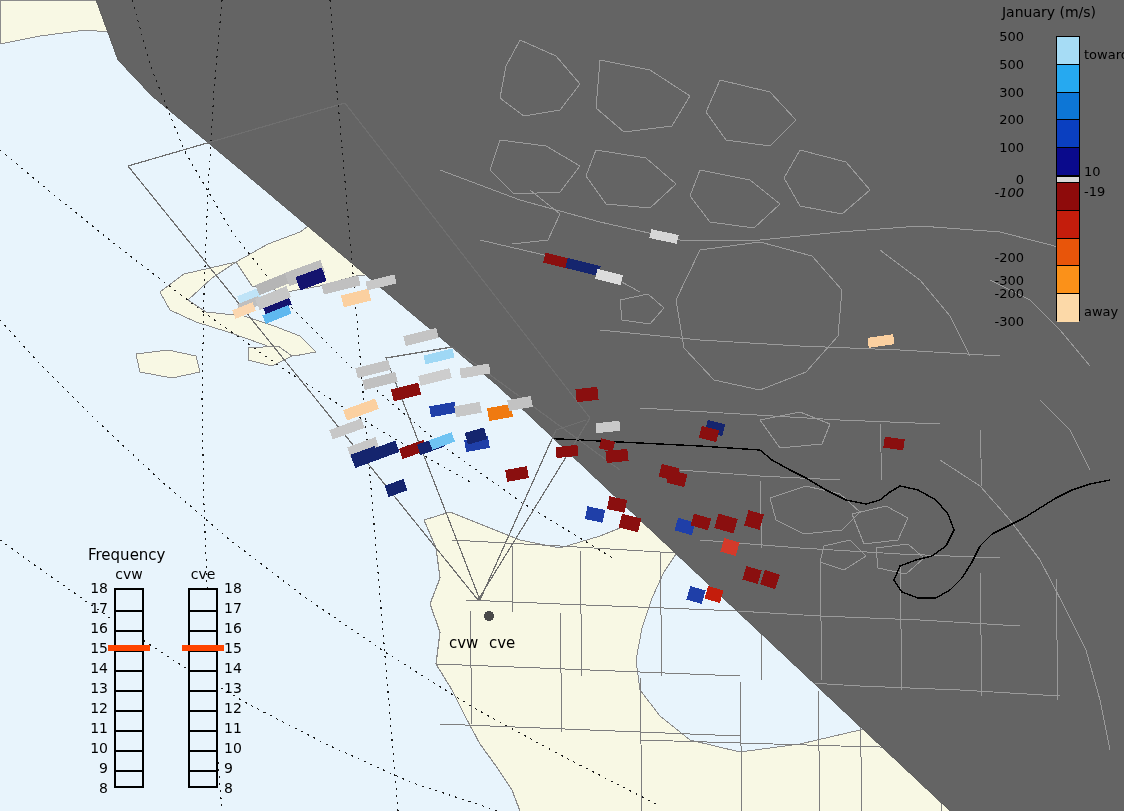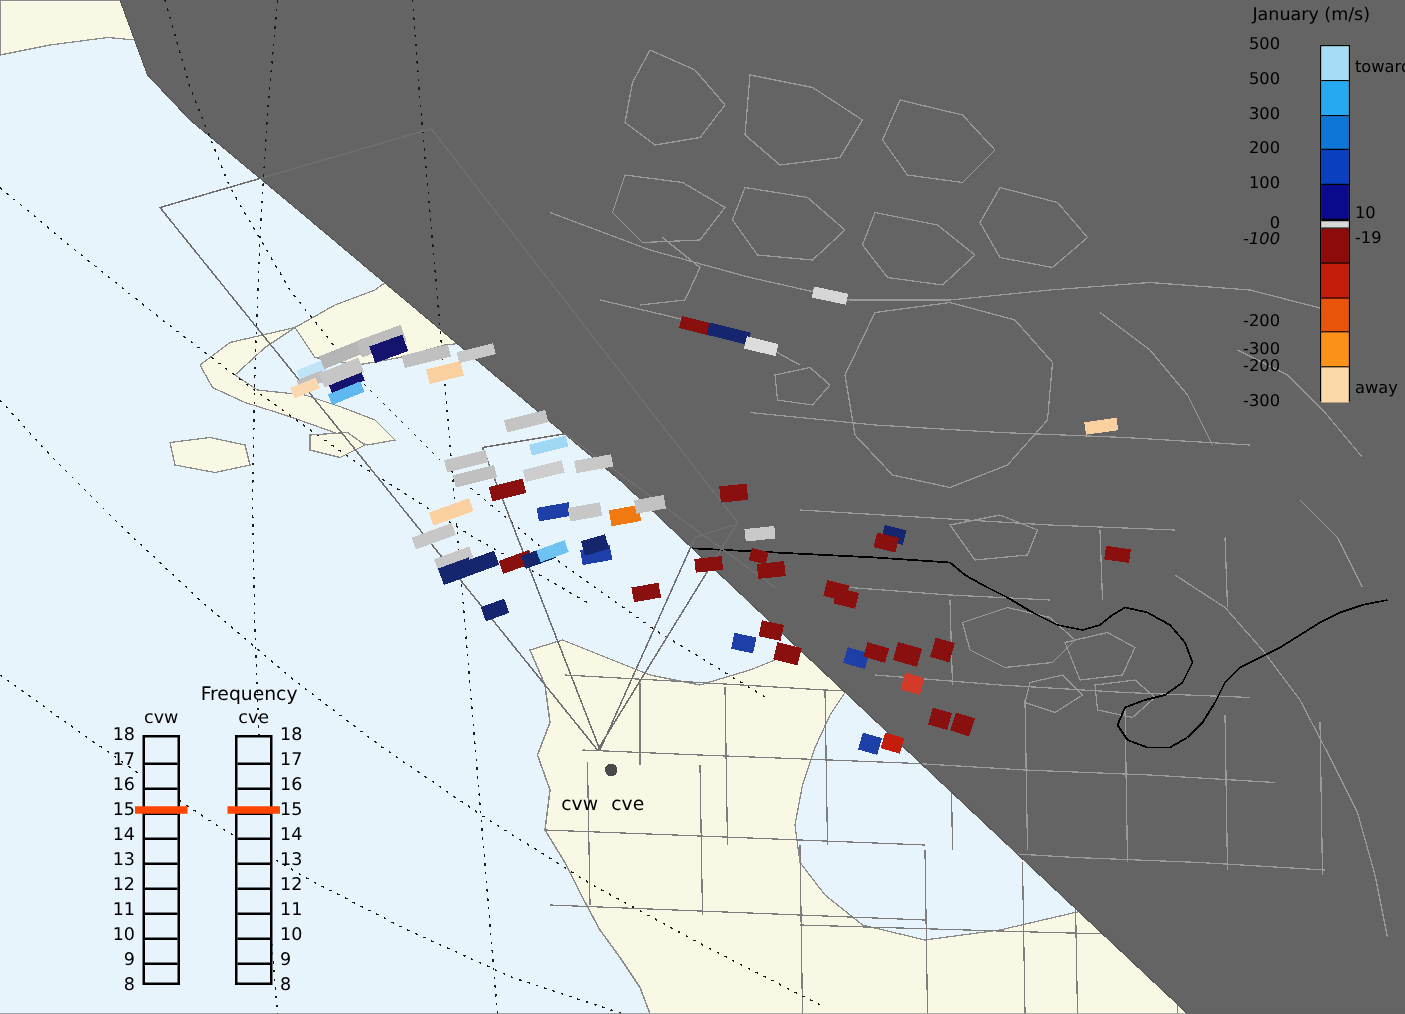--- a/index.html
+++ b/index.html
@@ -17,21 +17,21 @@
      font-size:14px;font-family:"DejaVu Sans",sans-serif;white-space:nowrap;}
   #cb-box{position:absolute;left:76px;top:36px;width:24px;height:285px;border:1px solid #000;box-sizing:border-box;}
   .cb-seg{position:absolute;left:0;width:100%;border-bottom:1px solid #000;box-sizing:border-box;}
   .cb-seg.last{border-bottom:none;}
   .cb-tick{position:absolute;right:100px;width:60px;text-align:right;color:#000;font-size:13px;
     transform:translateY(-50%);white-space:nowrap;}
   .cb-side{position:absolute;left:104px;color:#000;font-size:13px;transform:translateY(-50%);white-space:nowrap;}
 
   
   #freq-wrap{position:absolute;left:88px;top:546px;width:150px;height:240px;}
-  .freq-title{position:absolute;left:0;top:0;width:150px;text-align:right;color:#000;font-size:15px;}
+  .freq-title{position:absolute;left:0;top:0;width:150px;text-align:left;color:#000;font-size:15px;}
   .freq-col{position:absolute;top:42px;}
   .freq-colname{position:absolute;top:-22px;width:40px;text-align:center;color:#000;font-size:14px;}
   .freq-bar{position:absolute;top:0;left:0;width:30px;height:200px;border:2px solid #000;box-sizing:border-box;background:#e8f4fc;}
   .freq-div{position:absolute;left:0;width:100%;height:0;border-top:2px solid #000;}
   .freq-lab{position:absolute;font-size:14px;color:#000;transform:translateY(-50%);white-space:nowrap;}
   .freq-mark{position:absolute;height:6px;background:#ff4500;transform:translateY(-50%);}
 
   .site-lab{position:absolute;color:#000;font-size:15px;white-space:nowrap;}
 </style>
 </head>

